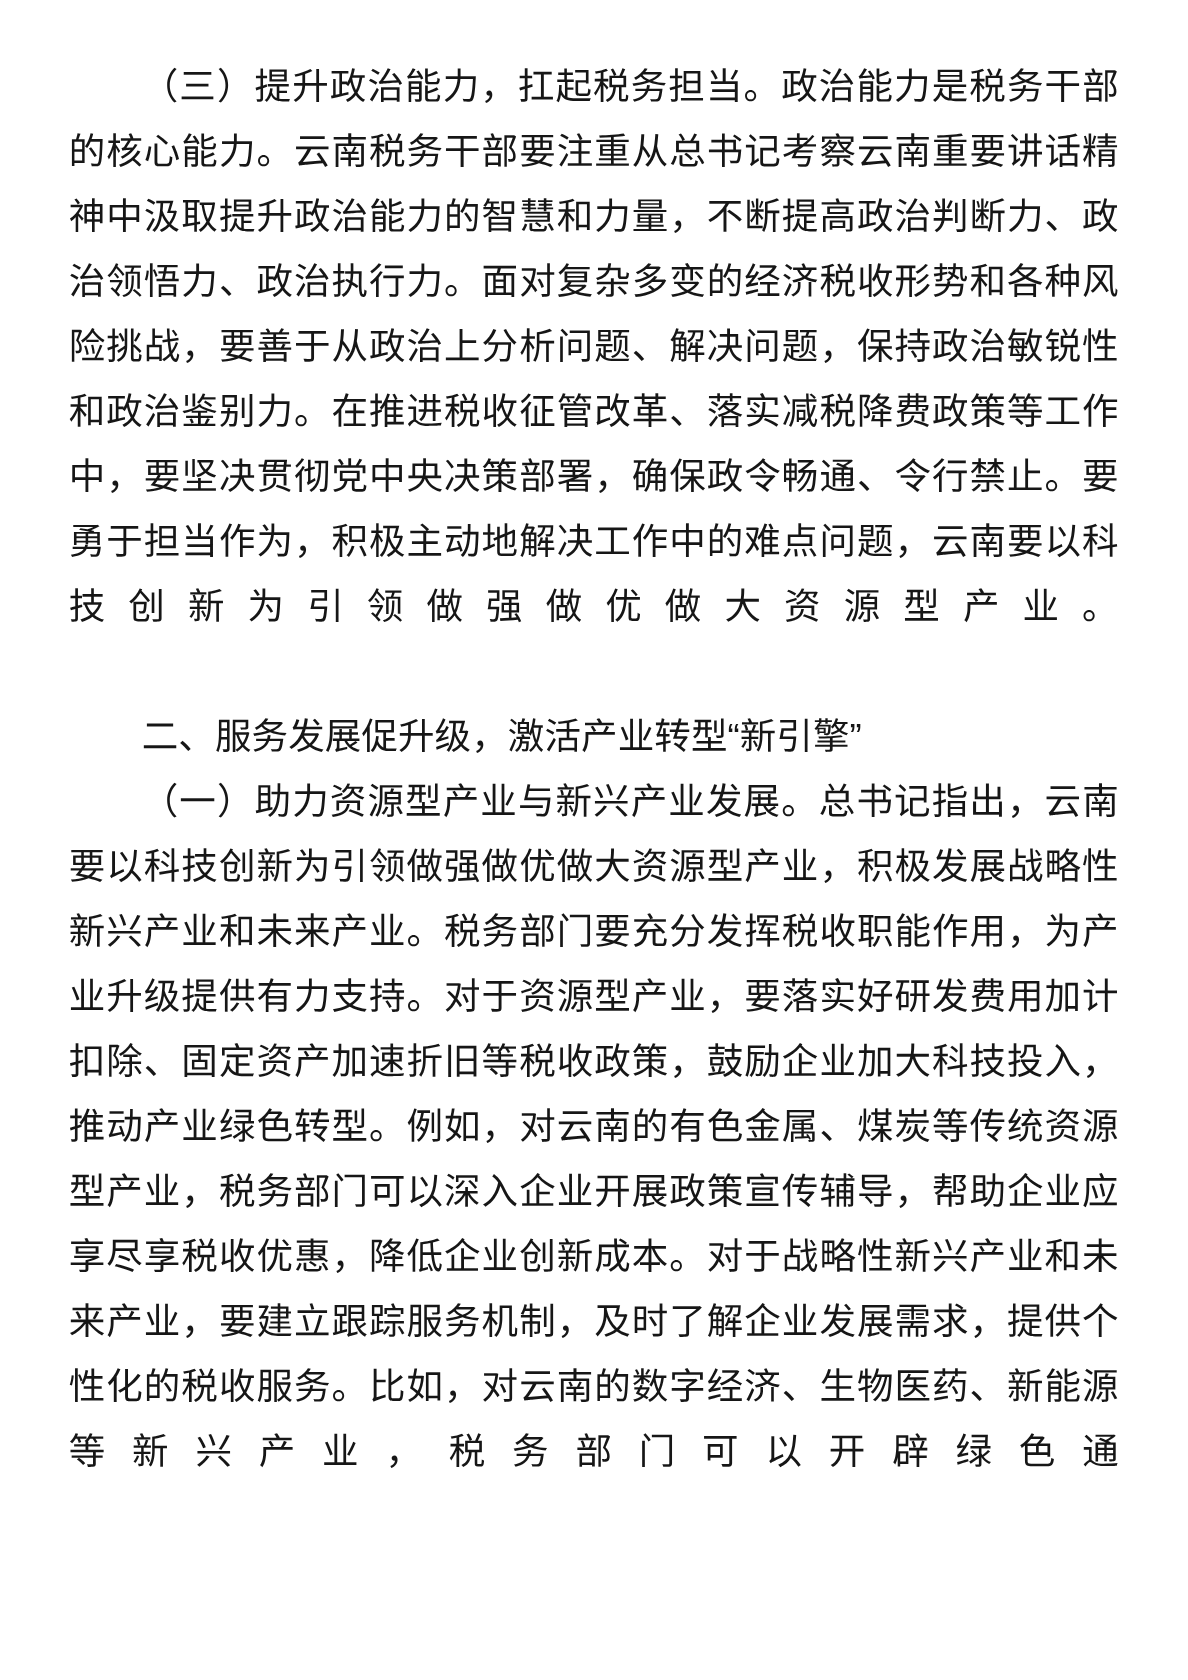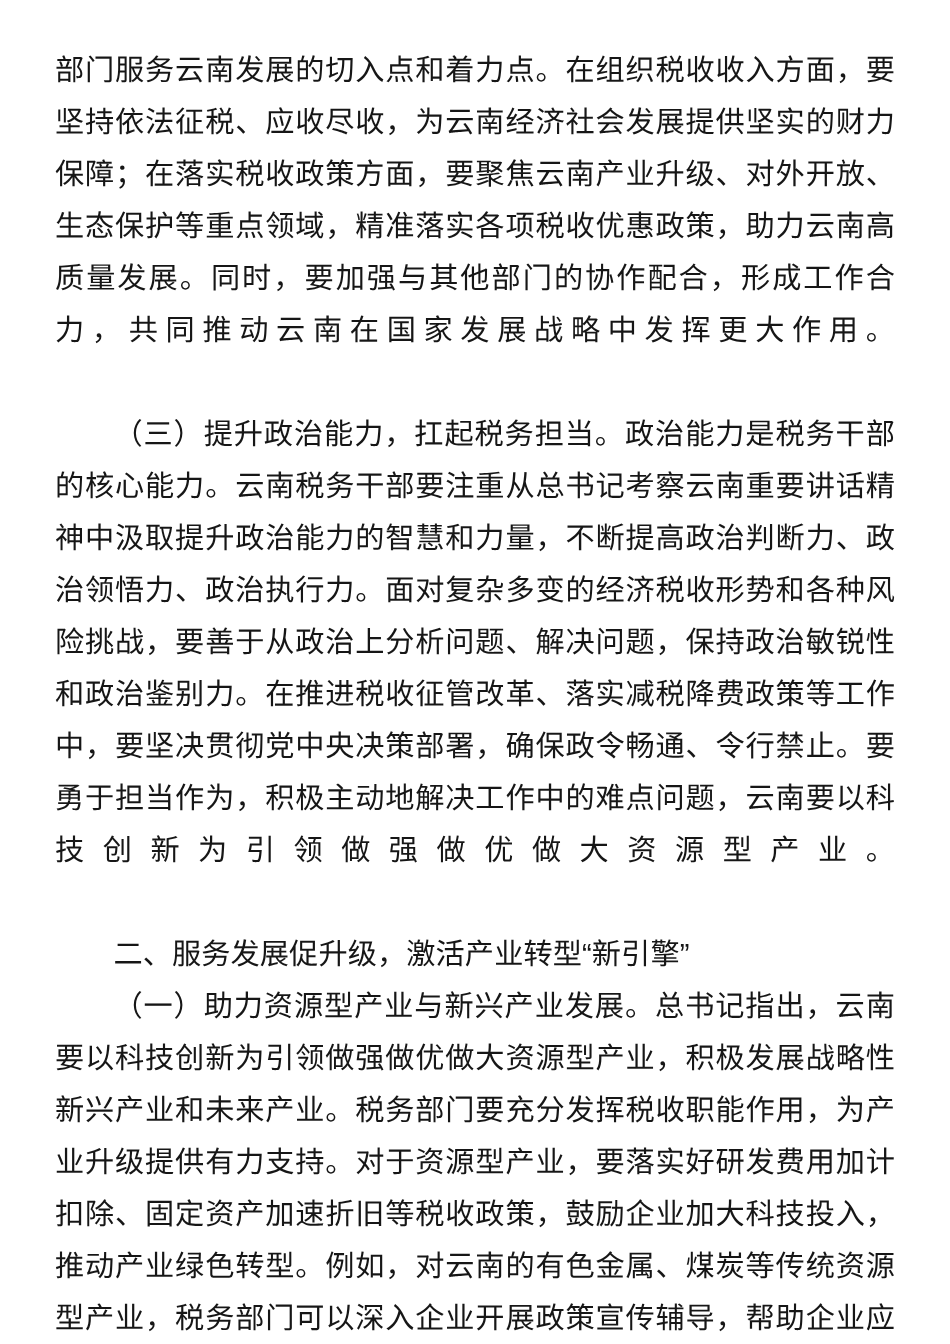--- a/index.html
+++ b/index.html
@@ -62,21 +62,20 @@
   .para.heading::after {
     display: none;
   }
 </style>
 </head>
 <body>
 
 <div id="page">
   <div id="doc-body">
 
-    <p class="para">部门服务云南发展的切入点和着力点。在组织税收收入方面，要坚持依法征税、应收尽收，为云南经济社会发展提供坚实的财力保障；在落实税收政策方面，要聚焦云南产业升级、对外开放、生态保护等重点领域，精准落实各项税收优惠政策，助力云南高质量发展。同时，要加强与其他部门的协作配合，形成工作合力，共同推动云南在国家发展战略中发挥更大作用。</p>
 
     <p class="para indent">（三）提升政治能力，扛起税务担当。政治能力是税务干部的核心能力。云南税务干部要注重从总书记考察云南重要讲话精神中汲取提升政治能力的智慧和力量，不断提高政治判断力、政治领悟力、政治执行力。面对复杂多变的经济税收形势和各种风险挑战，要善于从政治上分析问题、解决问题，保持政治敏锐性和政治鉴别力。在推进税收征管改革、落实减税降费政策等工作中，要坚决贯彻党中央决策部署，确保政令畅通、令行禁止。要勇于担当作为，积极主动地解决工作中的难点问题，云南要以科技创新为引领做强做优做大资源型产业。</p>
 
     <p class="para heading">二、服务发展促升级，激活产业转型“新引擎”</p>
 
     <p class="para indent">（一）助力资源型产业与新兴产业发展。总书记指出，云南要以科技创新为引领做强做优做大资源型产业，积极发展战略性新兴产业和未来产业。税务部门要充分发挥税收职能作用，为产业升级提供有力支持。对于资源型产业，要落实好研发费用加计扣除、固定资产加速折旧等税收政策，鼓励企业加大科技投入，推动产业绿色转型。例如，对云南的有色金属、煤炭等传统资源型产业，税务部门可以深入企业开展政策宣传辅导，帮助企业应享尽享税收优惠，降低企业创新成本。对于战略性新兴产业和未来产业，要建立跟踪服务机制，及时了解企业发展需求，提供个性化的税收服务。比如，对云南的数字经济、生物医药、新能源等新兴产业，税务部门可以开辟绿色通</p>
 
   </div>
 </div>
 

